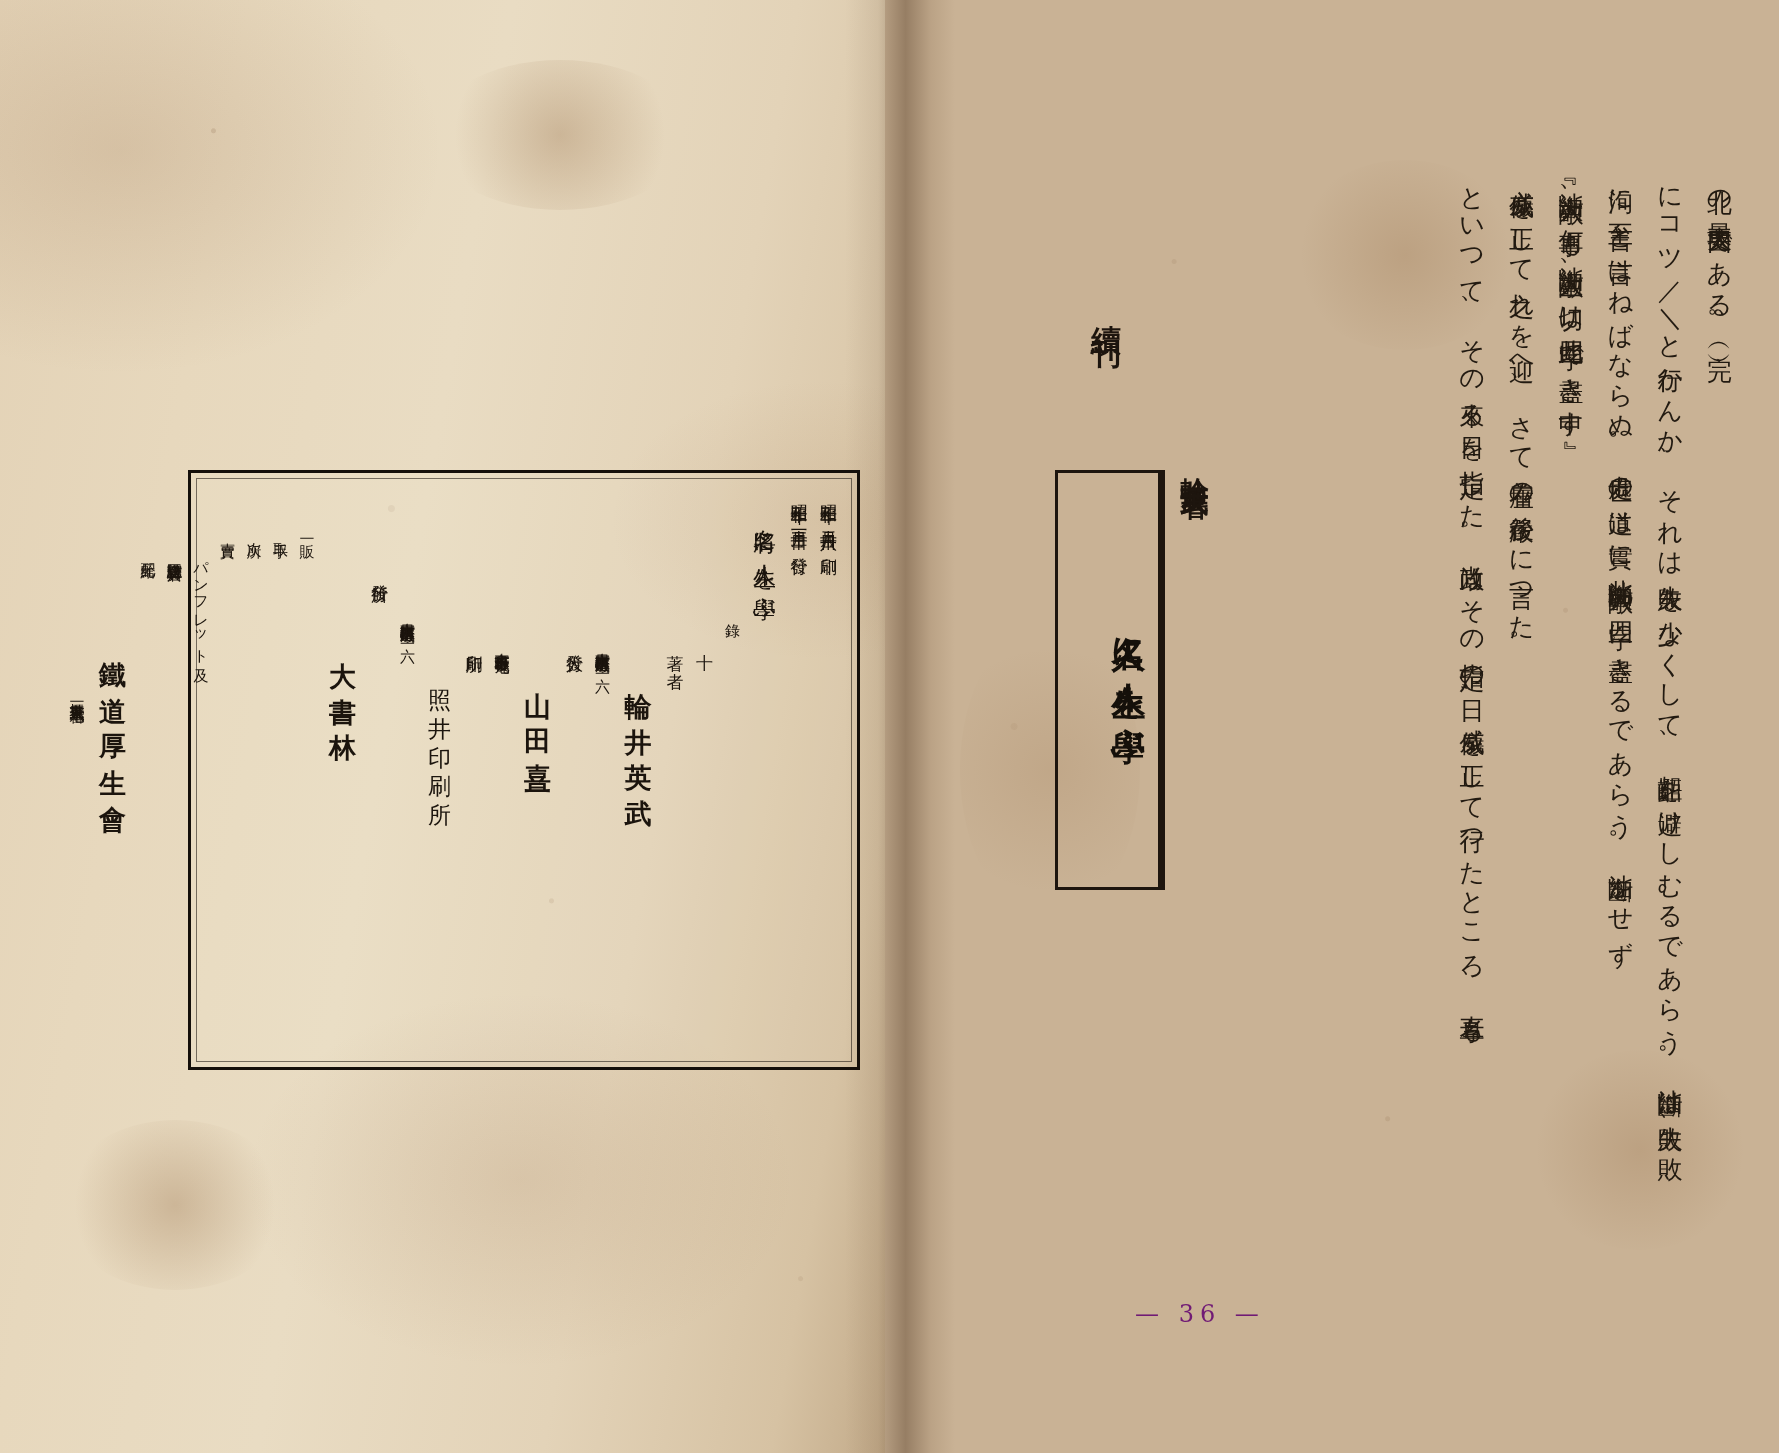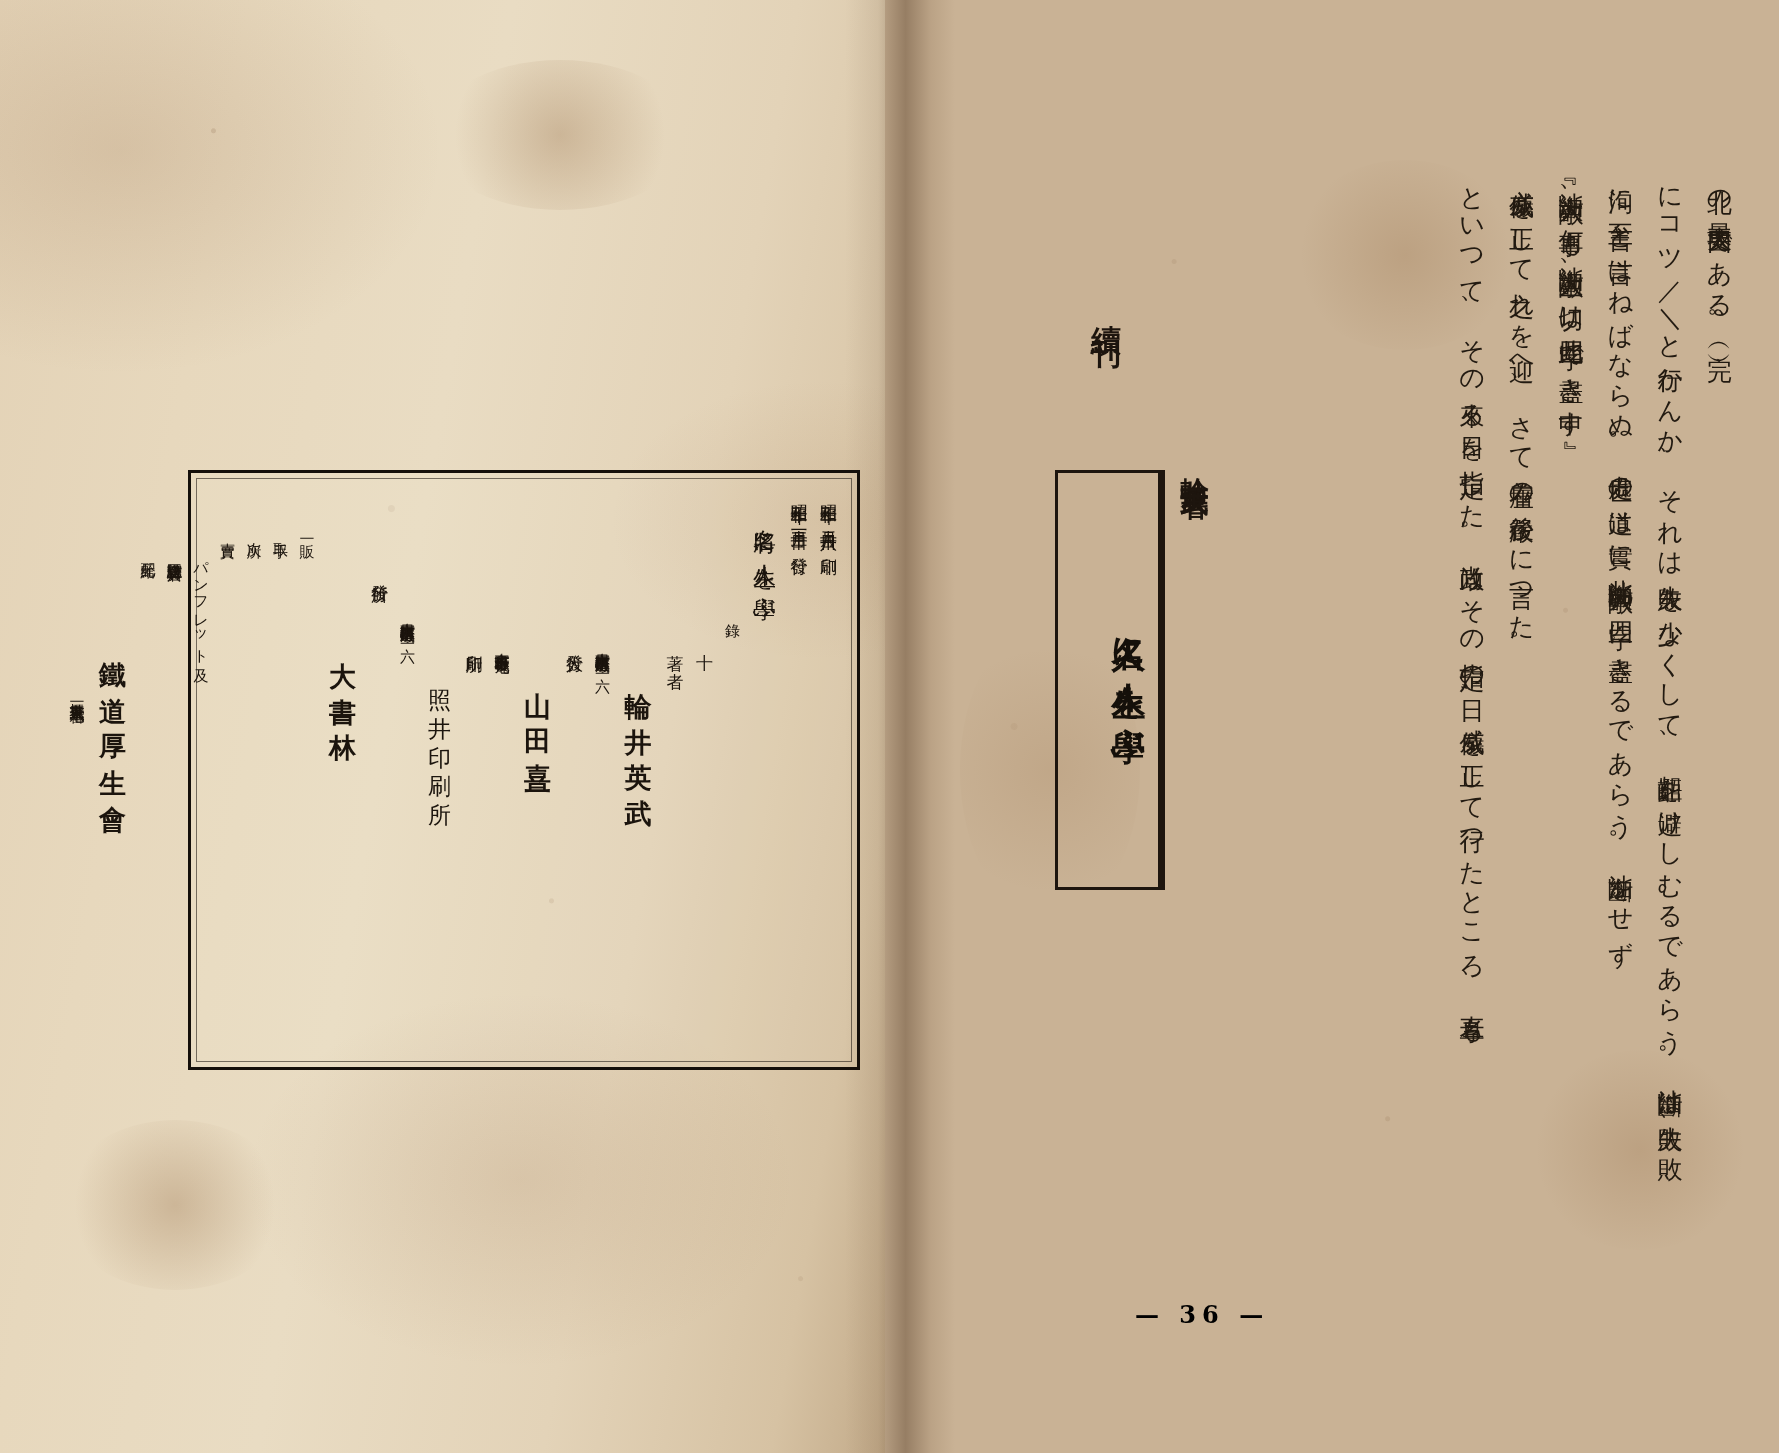--- a/index.html
+++ b/index.html
@@ -98,24 +98,23 @@
     height: 1100px;
     margin-left: 9px;
   }
   .body-col.short3 { height: 300px; }
 
   .page-number {
     position: absolute;
     left: 1135px;
     top: 1300px;
     font-size: 24px;
-    color: #000000;
+    color: #701a75;
     letter-spacing: 0.25em;
     font-family: "DejaVu Serif", "Liberation Serif", serif;
-    font-weight: bold;
   }
 
   
   .zokkan {
     position: absolute;
     left: 1085px;
     top: 300px;
     writing-mode: vertical-rl;
     text-orientation: upright;
     font-size: 30px;

